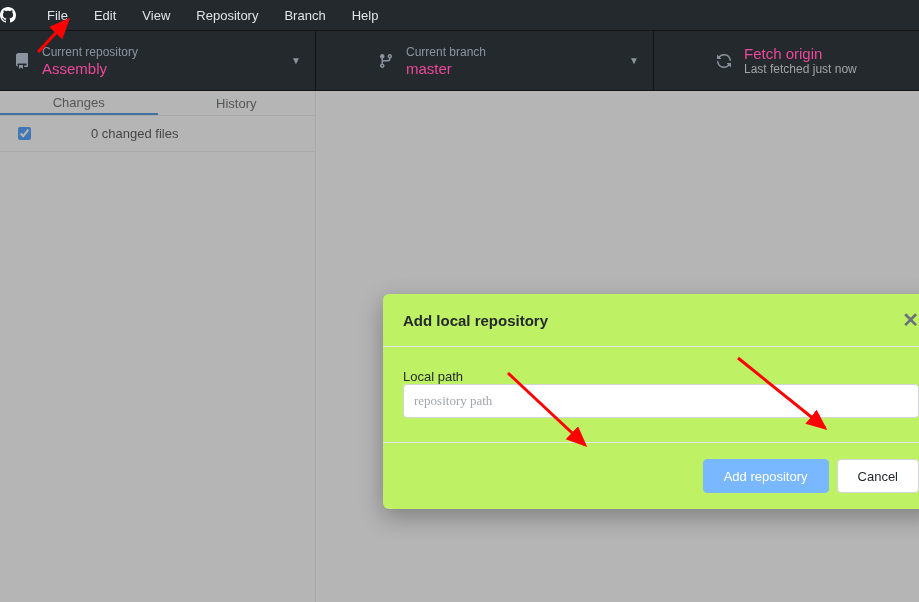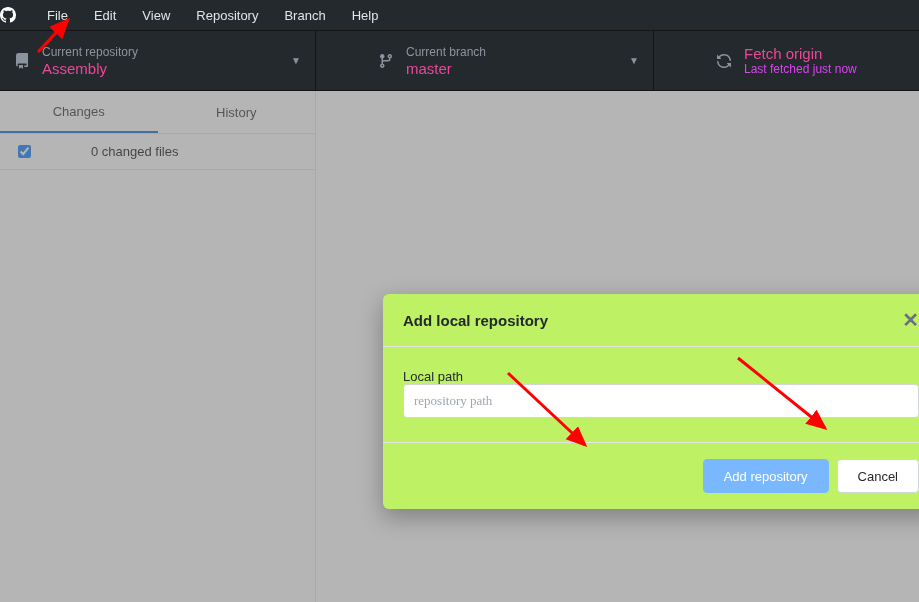--- a/index.html
+++ b/index.html
@@ -62,40 +62,40 @@
       color: #8b949e;
       font-size: 12px;
       margin-bottom: 1px;
     }
     .toolbar-value {
       color: #ec4899;
       font-size: 15px;
       font-weight: 400;
     }
     .toolbar-sublabel {
-      color: #d946ef;
+      color: #a3a3a3;
       font-size: 12px;
     }
     .toolbar-chevron {
       color: #8b949e;
       font-size: 10px;
       margin-left: 6px;
     }
     .content {
       display: flex;
       height: calc(100% - 91px);
     }
     .sidebar {
       width: 316px;
       background: #fff;
       border-right: 1px solid #e1e4e8;
     }
     .tabs {
       display: flex;
-      height: 43px;
+      height: 25px;
       border-bottom: 1px solid #e1e4e8;
     }
     .tab {
       flex: 1;
       display: flex;
       align-items: center;
       justify-content: center;
       font-size: 13px;
       color: #24292e;
       cursor: pointer;

